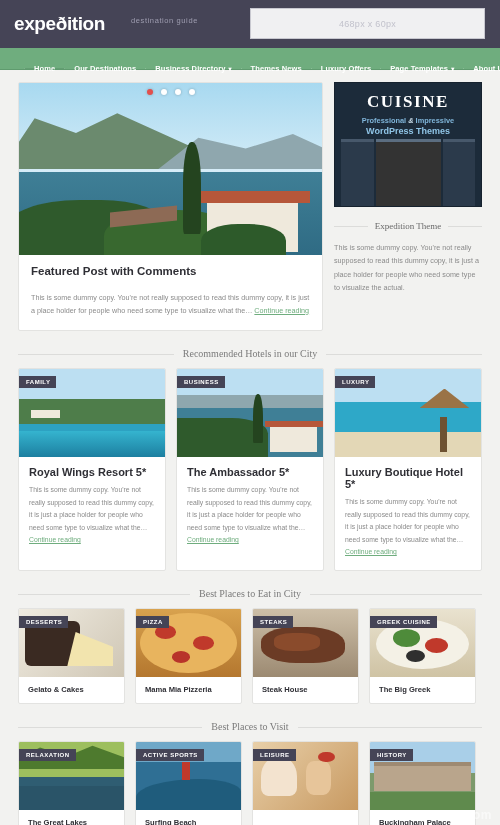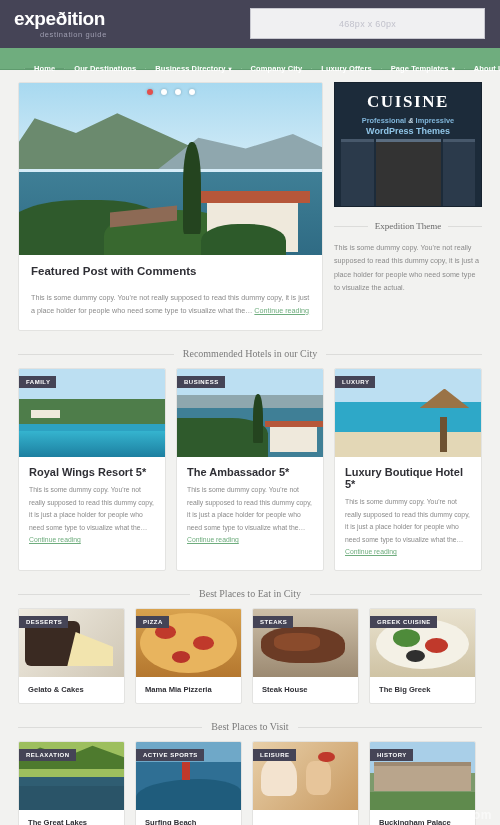--- a/index.html
+++ b/index.html
@@ -14,21 +14,21 @@
 
   
   .site-header {
     background: #454456;
     height: 48px;
     display: flex;
     align-items: center;
     padding: 0 14px;
     position: relative;
   }
-  .brand { display: flex; flex-direction: column; align-items: flex-start; }
+  .brand { display: flex; align-items: flex-start; }
   .brand-title {
     color: #ffffff;
     font-size: 19px;
     font-weight: bold;
     letter-spacing: -0.4px;
     line-height: 1.05;
   }
   .brand-tagline {
     color: #9e9db0;
     font-size: 7.5px;
@@ -210,21 +210,21 @@
         <span>Home</span>
       </div>
       <div class="nav-item">
         <span>Our Destinations</span>
       </div>
       <div class="nav-item">
         <span>Business Directory</span>
         <span class="nav-caret">▾</span>
       </div>
       <div class="nav-item">
-        <span>Company City</span>
+        <span>Themes News</span>
       </div>
       <div class="nav-item">
         <span>Luxury Offers</span>
       </div>
       <div class="nav-item">
         <span>Page Templates</span>
         <span class="nav-caret">▾</span>
       </div>
       <div class="nav-item">
         <span>About Us</span>

